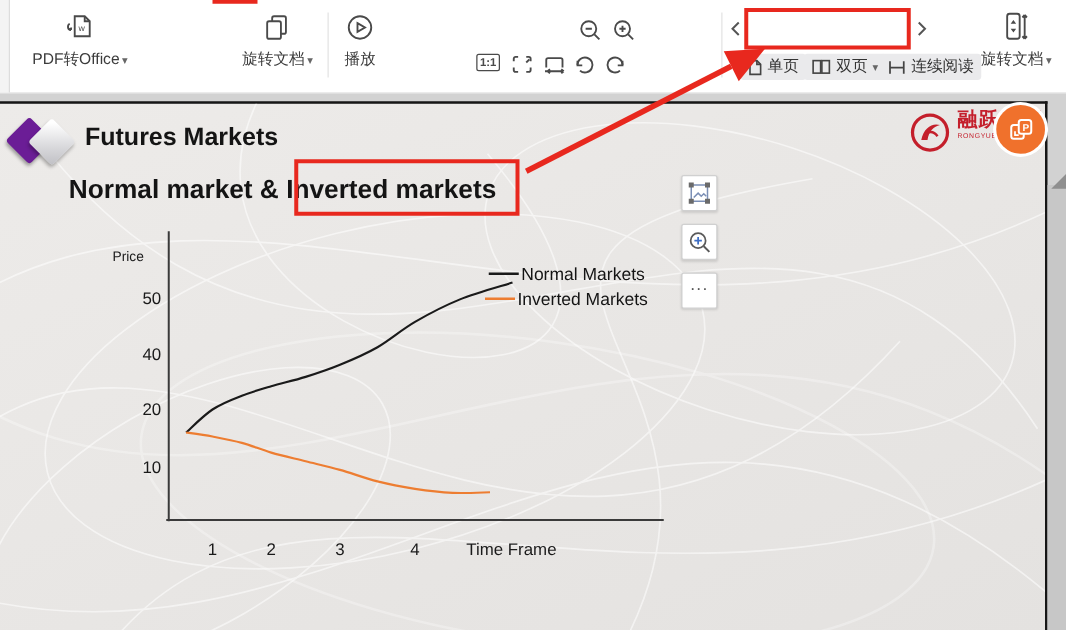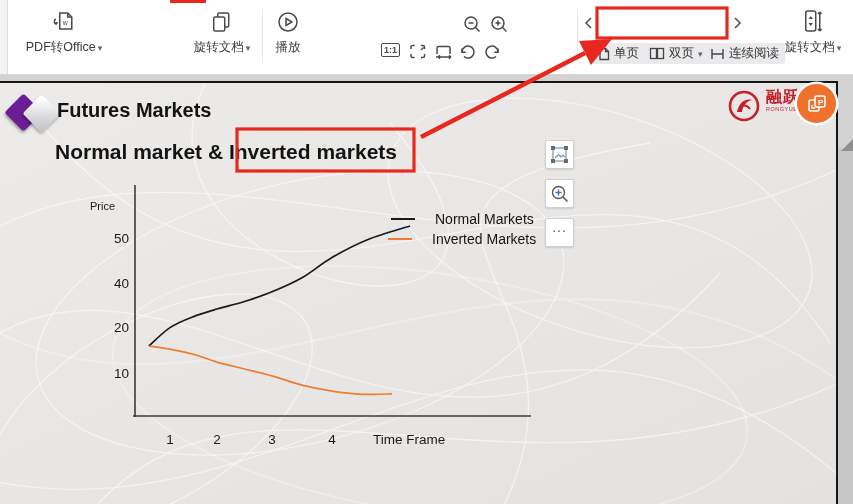--- a/index.html
+++ b/index.html
@@ -30,27 +30,27 @@
   #canvas{position:absolute;left:0;top:74px;width:853px;height:430px;background:#d2d2d2;}
   #gutter{position:absolute;left:838px;top:74px;width:15px;height:430px;background:#c7c7c7;}
   #page{position:absolute;left:0;top:7px;width:836px;height:423px;
     border-top:2px solid #161616;border-right:2px solid #161616;
     background:linear-gradient(155deg,#edebe9 0%,#e8e6e4 55%,#e4e2e0 100%);}
   #swirls{position:absolute;left:0;top:0;}
   .diamond{position:absolute;width:27px;height:27px;transform:rotate(45deg);border-radius:3px;}
   #diamond-purple{left:10px;top:16px;background:#6b1d96;box-shadow:1px 2px 3px rgba(0,0,0,.35);}
   #diamond-silver{left:28px;top:17px;background:linear-gradient(135deg,#ffffff 10%,#d9d9dc 60%,#bfbfc4 100%);
     box-shadow:1px 2px 3px rgba(0,0,0,.3);}
-  #slide-title{position:absolute;left:57px;top:16px;font-size:20px;font-weight:bold;color:#141414;}
+  #slide-title{position:absolute;left:68px;top:16px;font-size:20px;font-weight:bold;color:#141414;}
   #slide-heading{position:absolute;left:55px;top:57px;font-size:21px;font-weight:bold;color:#141414;}
   .ytick{position:absolute;width:26px;text-align:right;font-size:13.5px;color:#1a1a1a;}
   .xtick{position:absolute;width:16px;text-align:center;font-size:13.5px;color:#1a1a1a;}
   #price-label{position:absolute;left:90px;top:117px;font-size:11px;color:#1a1a1a;}
   #xaxis-label{position:absolute;left:373px;top:349px;font-size:13.5px;color:#1a1a1a;}
-  .legend-row{position:absolute;display:flex;align-items:center;gap:20px;font-size:14px;color:#141414;}
+  .legend-row{position:absolute;display:flex;align-items:center;gap:2px;font-size:14px;color:#141414;}
   .legend-dash{width:24px;height:2px;}
   .float-btn{position:absolute;left:545px;width:27px;height:27px;background:#fff;border:1px solid #d0d0d0;
     border-radius:2px;display:flex;align-items:center;justify-content:center;box-shadow:0 1px 2px rgba(0,0,0,.12);}
   #brand{position:absolute;left:726px;top:5px;display:flex;align-items:flex-start;}
   #brand-text-zh{font-size:16px;font-weight:bold;color:#c41f2b;letter-spacing:1px;line-height:18px;}
   #brand-text-en{font-size:5.5px;color:#c41f2b;letter-spacing:.5px;}
   #orange-fab{position:absolute;left:797px;top:1px;width:39px;height:39px;border-radius:50%;
     background:#f0712c;box-shadow:0 0 0 2.5px #ffffff;display:flex;align-items:center;justify-content:center;z-index:6;}
   #annotations{position:absolute;left:0;top:0;z-index:50;pointer-events:none;}
   #chart-svg{position:absolute;left:85px;top:100px;}

